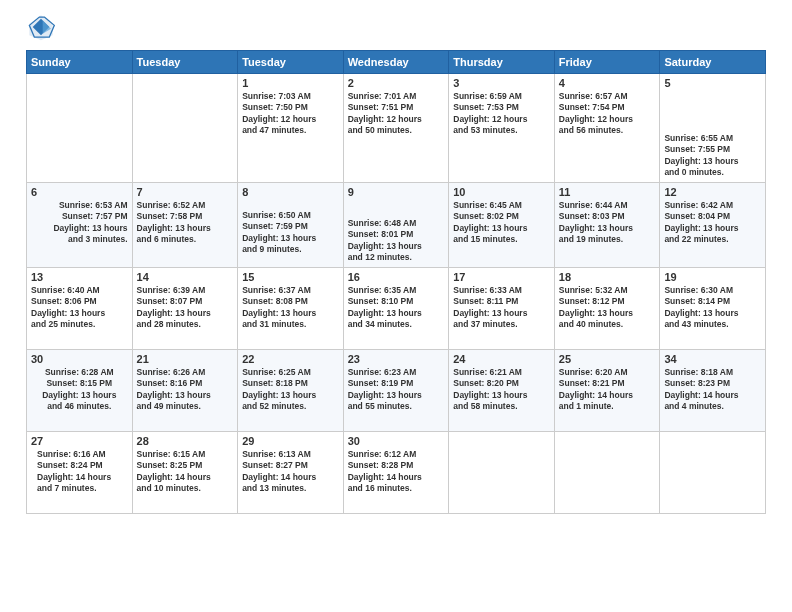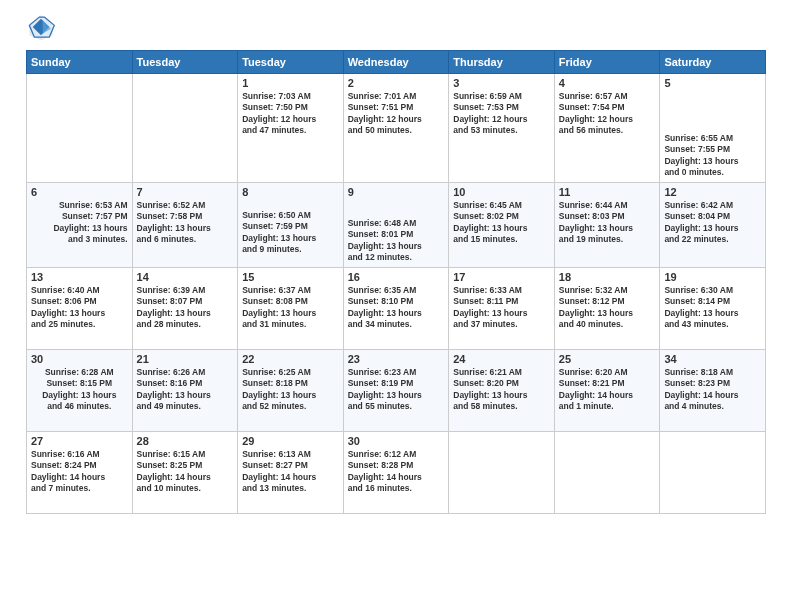--- a/index.html
+++ b/index.html
@@ -323,21 +323,21 @@
             <span class="day-num">34</span>
             <div class="day-info" style="white-space: pre-line;">Sunrise: 8:18 AM
 Sunset: 8:23 PM
 Daylight: 14 hours
 and 4 minutes.</div>
           </td>
         </tr>
         <tr>
           <td>
             <span class="day-num">27</span>
-            <div class="day-info" style="white-space: pre-line;">Sunrise: 6:16 AM
+            <div class="day-info" style="white-space: pre-line; margin-left: 6px;">Sunrise: 6:16 AM
 Sunset: 8:24 PM
 Daylight: 14 hours
 and 7 minutes.</div>
           </td>
           <td>
             <span class="day-num">28</span>
             <div class="day-info" style="white-space: pre-line;">Sunrise: 6:15 AM
 Sunset: 8:25 PM
 Daylight: 14 hours
 and 10 minutes.</div>

